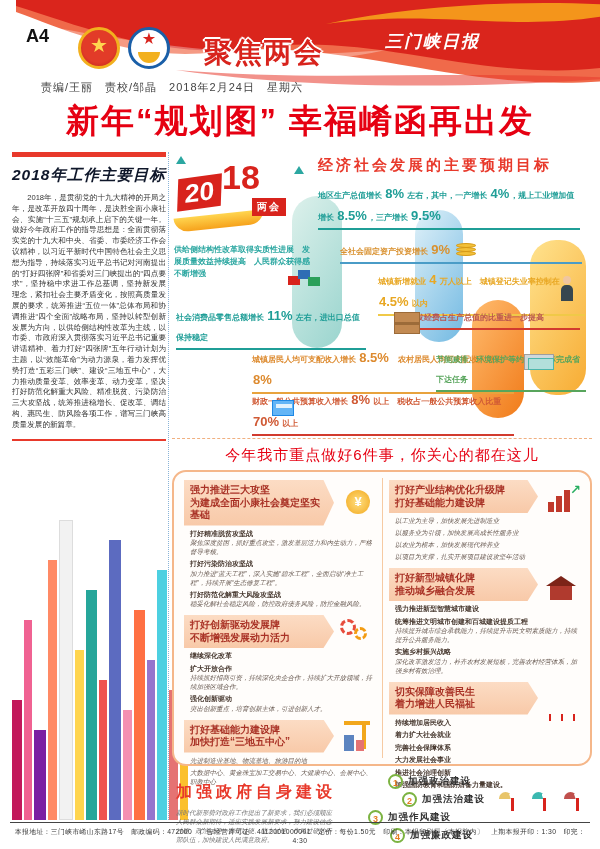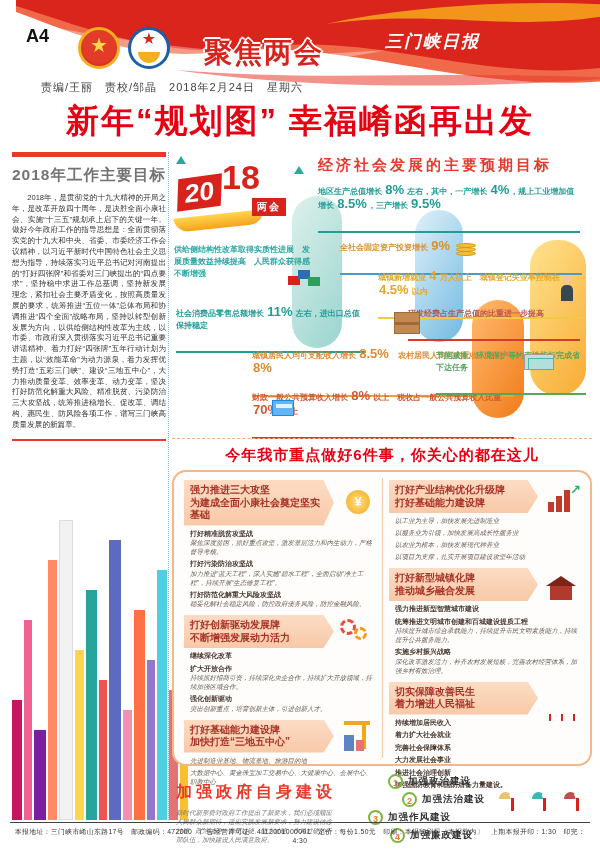--- a/index.html
+++ b/index.html
@@ -22,21 +22,21 @@
   .focus-sub{position:absolute;left:330px;top:44px;z-index:3;font-size:13px;font-weight:bold;color:#fff;letter-spacing:1px;}
   .paper-name{position:absolute;right:12px;top:30px;z-index:3;font-size:17px;font-weight:bold;font-style:italic;color:#fff;letter-spacing:2px;}
   .credit{position:absolute;left:25px;top:80px;z-index:3;font-size:11px;color:#444;letter-spacing:1px;}
 
   .main-title{position:absolute;left:0;top:99px;width:600px;text-align:center;
     font-size:33px;font-weight:900;color:#e60012;letter-spacing:2px;}
 
   
   .leftcol{position:absolute;left:12px;top:152px;width:154px;height:672px;display:flex;flex-direction:column;}
   .leftcol .redbar{height:5px;background:#e8392b;margin-bottom:8px;}
-  .leftcol h2{margin:0 0 7px 0;font-size:15.5px;color:#737373;letter-spacing:1px;}
+  .leftcol h2{margin:0 0 7px 0;font-size:15.5px;color:#0f172a;letter-spacing:1px;font-style:italic;}
   .leftcol .body{font-size:7.6px;line-height:10.8px;color:#333;text-align:justify;text-indent:2em;}
   .leftcol .redline{border-top:2px solid #e8392b;margin:8px 0 6px 0;}
   .skyline{flex:1;display:flex;align-items:flex-end;gap:2px;padding-bottom:4px;}
   .skyline div{flex:0 0 auto;}
   .colsep{position:absolute;left:168px;top:152px;height:668px;border-left:1px dotted #8ab4d8;}
 
   
   .rightarea{position:absolute;left:172px;top:148px;width:420px;height:700px;}
 
   .goals{position:absolute;left:0;top:0;width:420px;height:288px;}
@@ -52,21 +52,21 @@
   .logo-18{position:absolute;left:48px;top:4px;color:#d8231c;font-weight:900;font-size:34px;
            text-shadow:-2px 0 0 #fff,2px 0 0 #fff,0 -2px 0 #fff,0 2px 0 #fff;}
   .logo-badge{position:absolute;left:78px;top:44px;background:#d8231c;color:#fff;font-size:10px;font-weight:bold;
            padding:2px 5px;letter-spacing:2px;}
   .logo-swash{position:absolute;left:0px;top:60px;width:90px;height:14px;border-radius:0 0 40px 40px;
            background:linear-gradient(#ffd54f,#f6a21c);transform:rotate(-6deg);}
   .pennant{position:absolute;width:0;height:0;border-left:5px solid transparent;border-right:5px solid transparent;}
 
   .goals-title{position:absolute;left:146px;top:8px;font-size:15px;font-weight:900;color:#e8392b;letter-spacing:3px;}
 
-  .grow{position:absolute;font-size:8px;font-weight:bold;line-height:12px;padding-bottom:19px;}
+  .grow{position:absolute;font-size:8px;font-weight:bold;line-height:20px;padding-bottom:0;}
   .grow .pct{font-size:13px;font-weight:900;padding:0 1px;}
   .g1{left:146px;top:36px;width:262px;color:#1f9e97;border-bottom:2px solid #1f9e97;}
   .g2{left:168px;top:92px;width:242px;color:#d9912f;border-bottom:2px solid #4a9cc7;}
   .g3{left:206px;top:122px;width:207px;color:#e8a723;border-bottom:2px solid #f0c948;}
   .g4{left:4px;top:158px;width:190px;color:#1f9e97;border-bottom:2px solid #1f9e97;}
   .g5{left:60px;top:200px;width:262px;color:#dd8a2e;border-bottom:2px solid #e8a33d;margin-left:20px;}
   .g6{left:80px;top:242px;width:262px;color:#d05a35;border-bottom:2px solid #d23b2e;}
   .g7{left:236px;top:160px;width:172px;color:#b85450;border-bottom:2px solid #d23b2e;}
   .g8{left:264px;top:202px;width:150px;color:#58a55c;border-bottom:2px solid #58a55c;}
   .side-note{position:absolute;left:2px;top:96px;width:140px;font-size:8px;font-weight:bold;
@@ -82,21 +82,21 @@
   .banknotes{position:absolute;left:352px;top:206px;width:30px;height:16px;background:#cfd8dc;border:1px solid #9e9e9e;}
   .banknotes:after{content:"";position:absolute;left:3px;top:3px;width:24px;height:10px;background:#b2dfdb;border:1px solid #4db6ac;}
   .calc{position:absolute;left:100px;top:252px;width:22px;height:16px;background:#64b5f6;border:1px solid #1e88e5;}
   .calc:after{content:"";position:absolute;left:3px;top:3px;width:16px;height:4px;background:#e3f2fd;}
   .mini-man{position:absolute;left:388px;top:128px;width:14px;height:26px;}
   .mini-man .h{width:8px;height:8px;border-radius:50%;background:#f0c6a0;margin:0 auto;}
   .mini-man .b{width:12px;height:16px;border-radius:5px 5px 0 0;background:#37474f;margin:1px auto 0;}
 
   
   .banner6{position:absolute;left:0;top:290px;width:420px;text-align:center;border-top:1px dashed #f0b080;
-           padding-top:7px;font-size:15px;font-weight:700;color:#e60012;letter-spacing:1px;}
+           padding-top:7px;font-size:15px;font-weight:400;color:#e60012;letter-spacing:1px;}
   .sixbox{position:absolute;left:0;top:322px;width:420px;height:296px;border:2px solid #f5b78a;border-radius:14px;
           display:flex;padding:6px 4px;background:#fffdfb;}
   .sixcol{width:50%;padding:2px 6px;}
   .sixcol+.sixcol{border-left:1px solid #f6caa2;}
   .card{margin-bottom:7px;}
   .card-head{display:flex;align-items:center;gap:4px;}
   .card-ttl{flex:1;background:linear-gradient(#fcdcc4,#f8c9a8);clip-path:polygon(0 0,93% 0,100% 50%,93% 100%,0 100%);
             padding:4px 10px 4px 6px;font-size:10px;font-weight:900;color:#a93226;line-height:12.5px;}
   .card-ico{width:38px;height:30px;position:relative;flex:0 0 auto;}
   .csec{margin-top:3px;padding-left:6px;}

